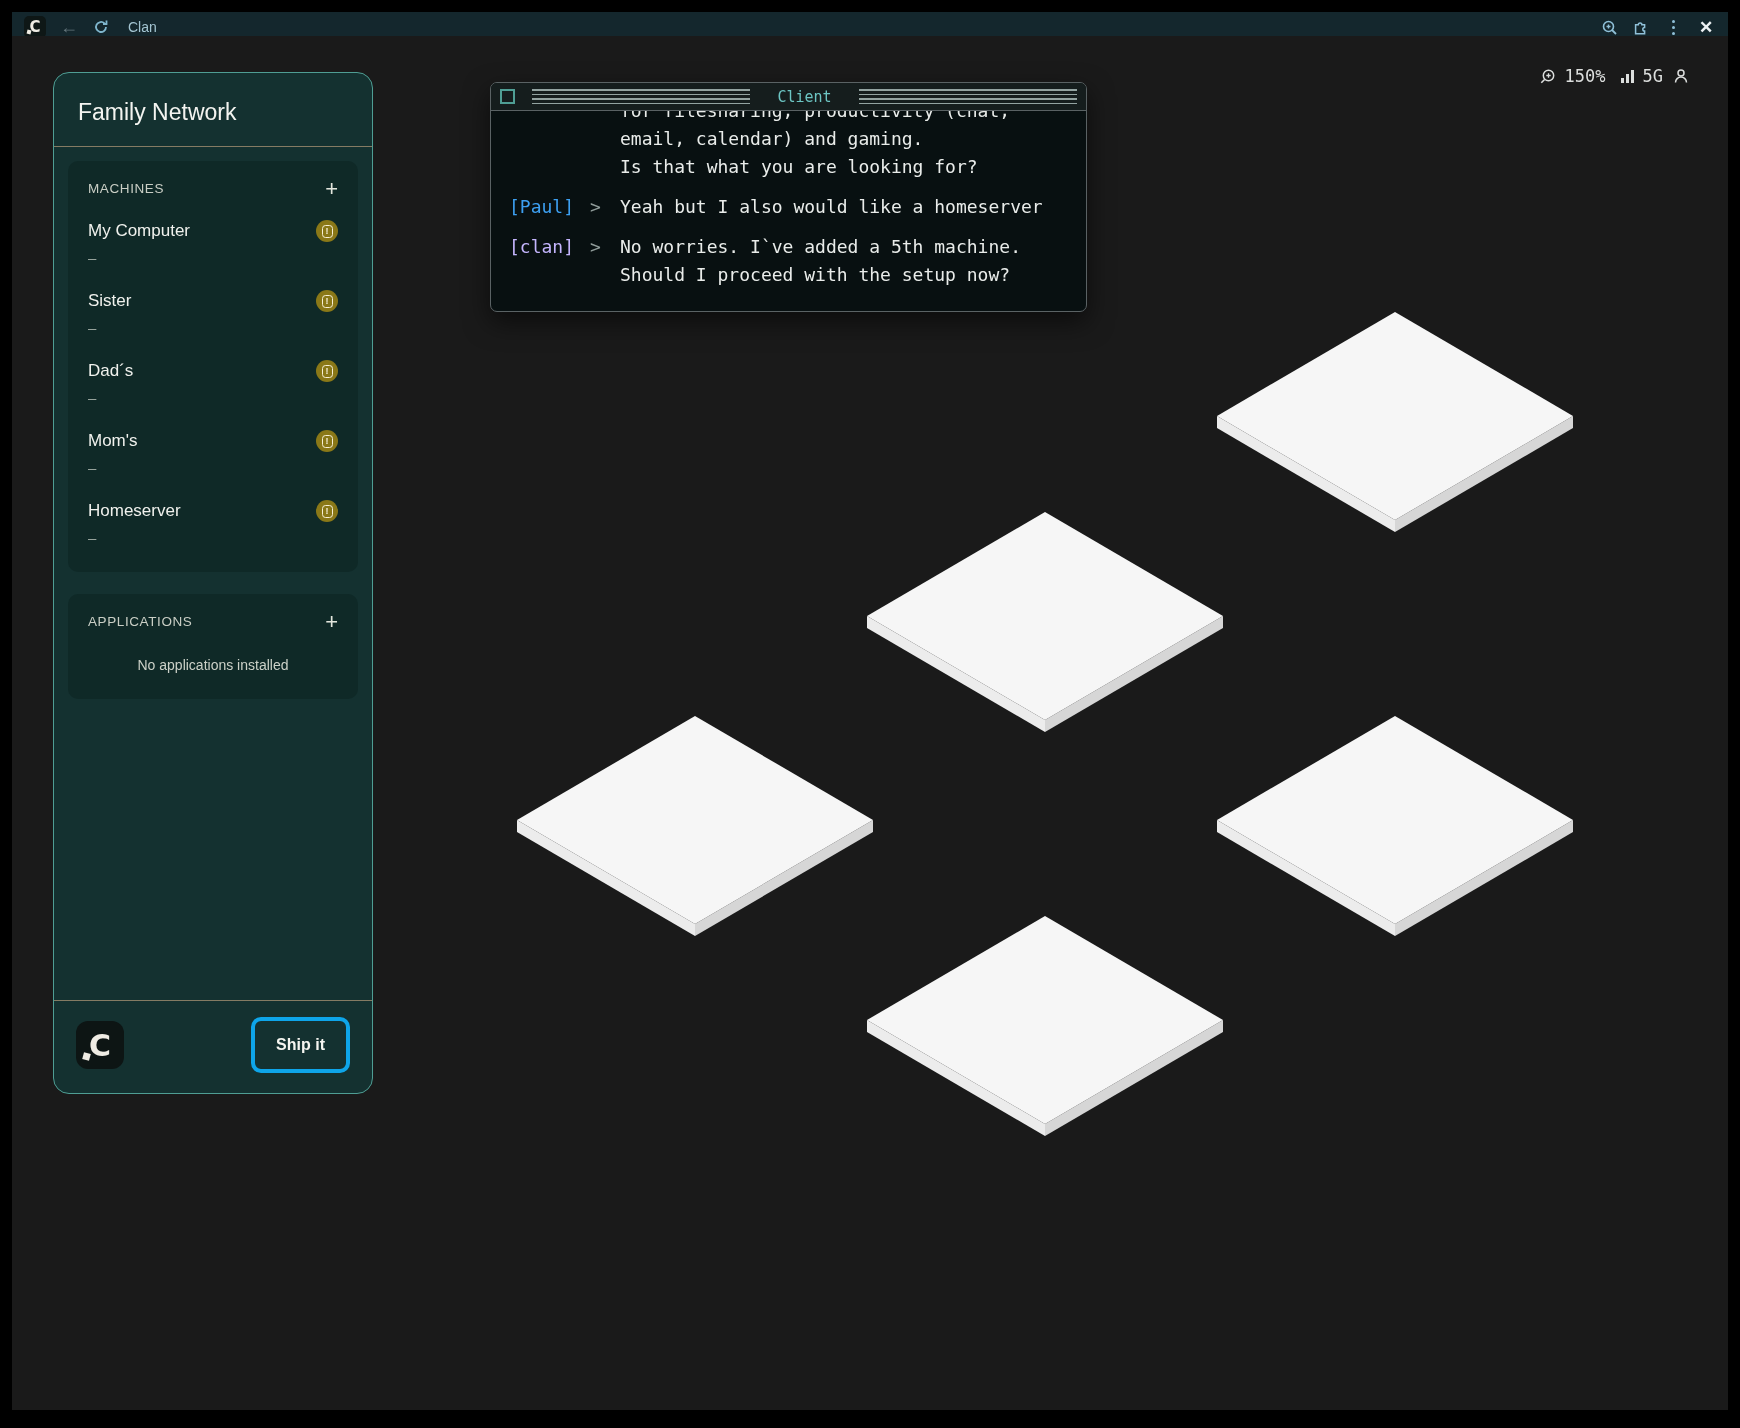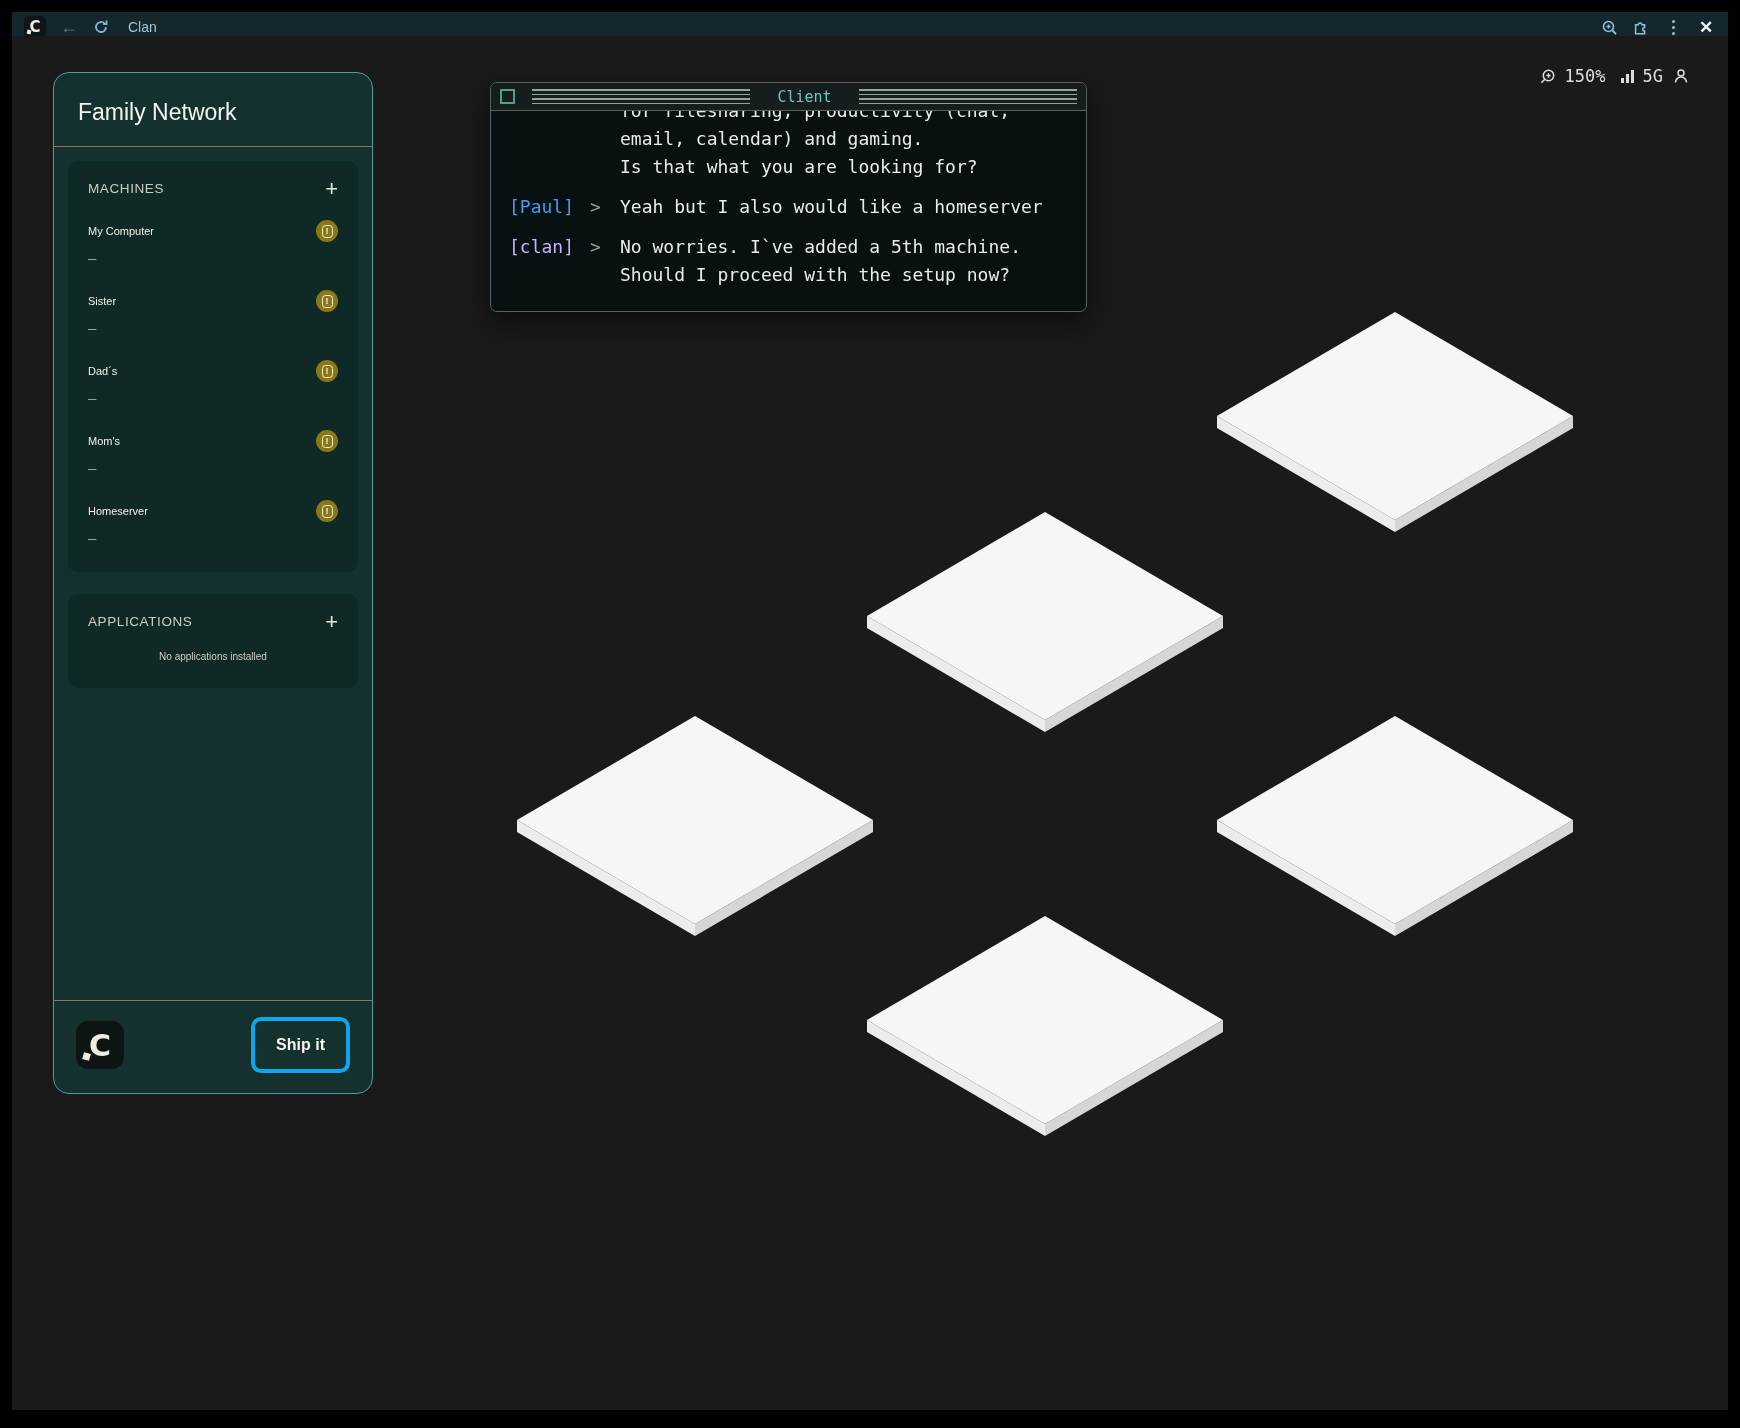--- a/index.html
+++ b/index.html
@@ -55,32 +55,32 @@
   .sb-divider { border-top:1px solid #857b63; margin:0; }
   .sb-body { padding:14px; flex:1; overflow:hidden; }
   .panel {
     background:#0f2927; border-radius:10px; padding:20px 20px 26px; margin-bottom:22px;
   }
   .panel-head { display:flex; align-items:center; justify-content:space-between; }
   .panel-label { color:#c9cec5; font-size:13.5px; letter-spacing:0.6px; }
   .panel-add { color:#e3e6dd; font-size:22px; font-weight:300; line-height:14px; cursor:default; }
   .machine { margin-top:24px; }
   .machine-row { display:flex; align-items:center; justify-content:space-between; }
-  .machine-name { color:#f0f1ed; font-size:11px; }
+  .machine-name { color:#f0f1ed; font-size:17px; }
   .status-badge {
     width:22px; height:22px; border-radius:50%; background:#8a7817; flex:none;
     display:flex; align-items:center; justify-content:center;
   }
   .status-badge b {
     width:11px; height:13px; border:1.6px solid #f5efd5; border-radius:3.5px;
     display:flex; align-items:center; justify-content:center;
     color:#f5efd5; font-size:9px; font-weight:bold; line-height:1;
   }
   .machine-detail { color:#97a39c; font-size:15px; margin-top:7px; }
-  .apps-empty { color:#ccd1c8; font-size:10px; text-align:center; margin-top:22px; }
+  .apps-empty { color:#ccd1c8; font-size:14px; text-align:center; margin-top:28px; }
   .sb-footer { border-top:1px solid #857b63; padding:16px 22px 20px; display:flex; align-items:center; }
   .logo-box { width:48px; height:48px; border-radius:12px; background:#0d1514; position:relative; flex:none; }
   .logo-box .clan-c { font-size:30px; }
   .logo-box .clan-dot { width:7px; height:7px; left:7px; bottom:9px; }
   .ship-btn {
     margin-left:auto; background:transparent; border:4px solid #0ea5e9; border-radius:10px;
     color:#f5f5f0; font-size:16px; font-weight:bold; padding:15px 21px; cursor:pointer;
     font-family:"Liberation Sans", sans-serif;
   }
 

